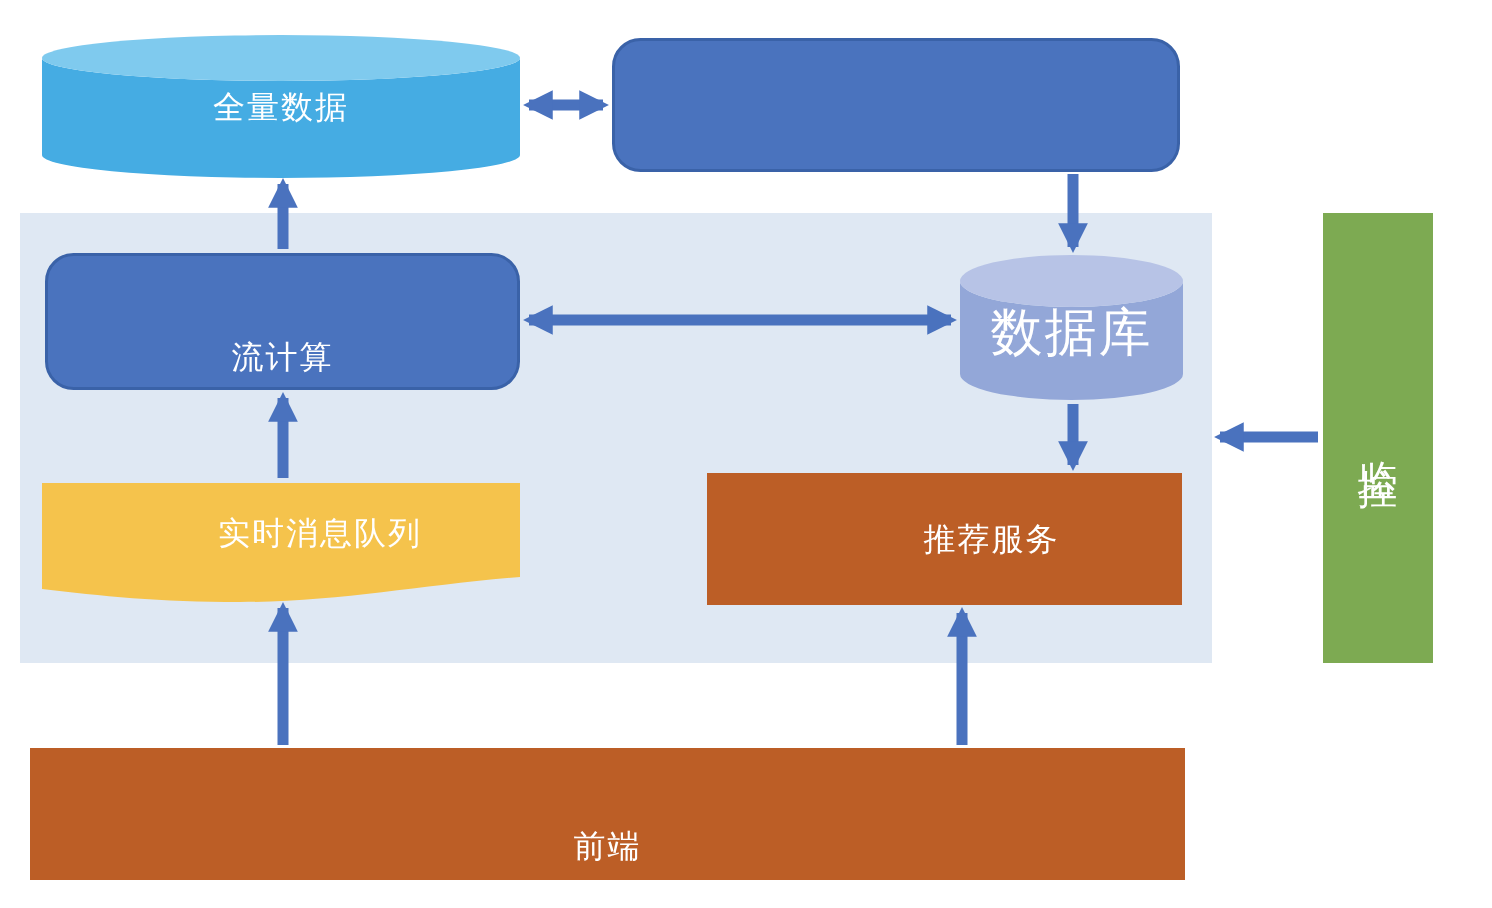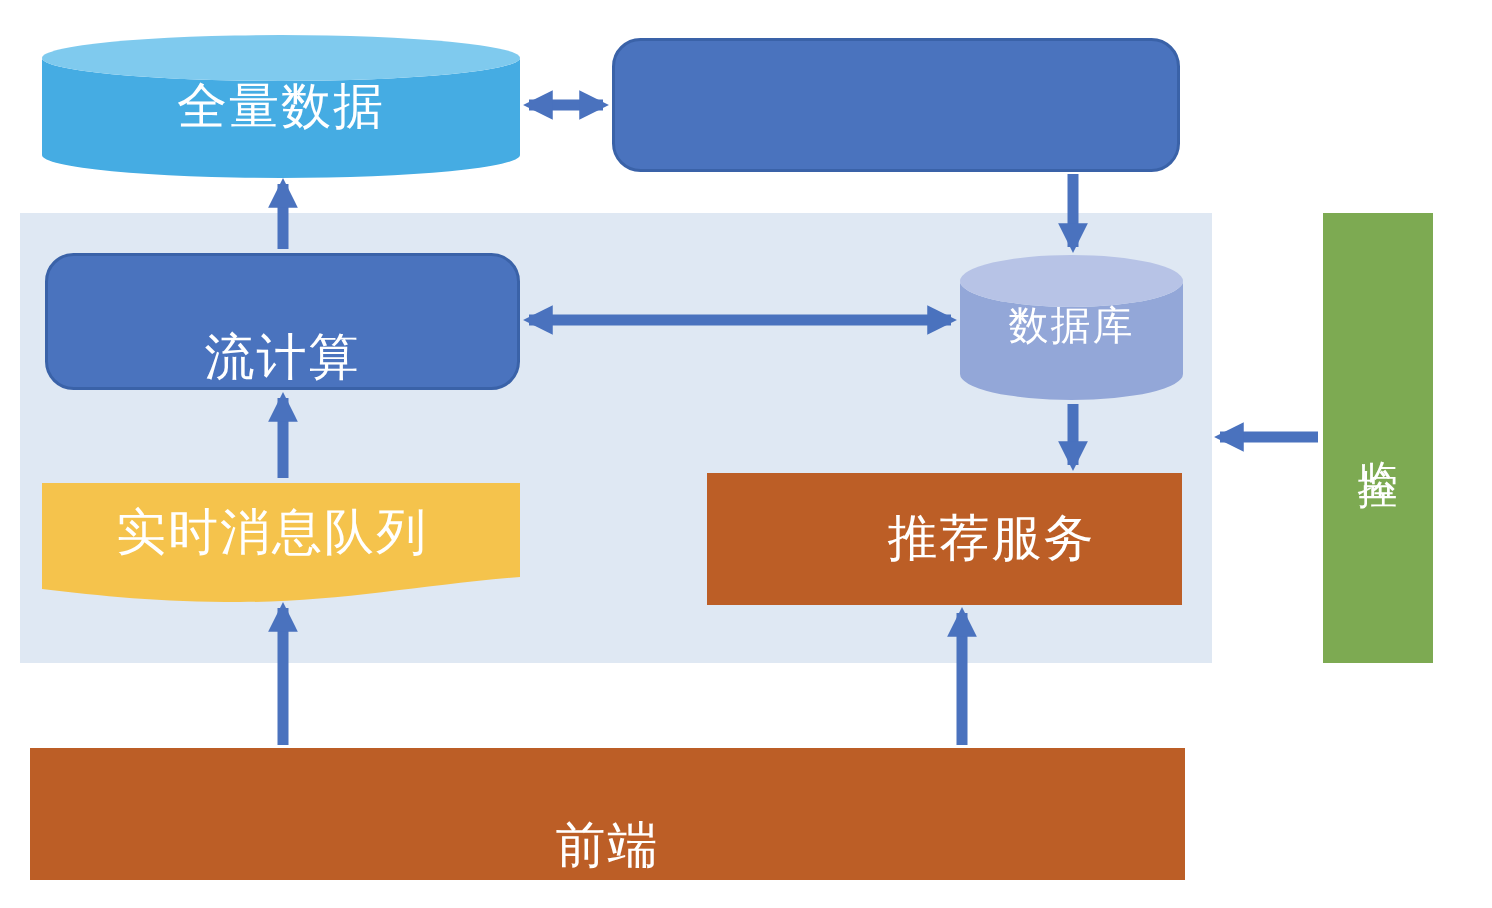--- a/index.html
+++ b/index.html
@@ -20,21 +20,21 @@
     left: 0;
     top: 0;
     display: block;
   }
   .label {
     position: absolute;
     display: flex;
     align-items: center;
     justify-content: center;
     color: #ffffff;
-    font-size: 50px;
+    font-size: 32px;
     letter-spacing: 2px;
     text-align: center;
     pointer-events: none;
     line-height: 1.15;
   }
   .label.vertical {
     writing-mode: vertical-rl;
     text-orientation: upright;
     letter-spacing: 10px;
   }
@@ -86,23 +86,23 @@
       <line x1="962" y1="745" x2="962" y2="613" marker-end="url(#ah)" stroke="#4A72BE"></line>
       <line x1="1318" y1="437" x2="1220" y2="437" marker-end="url(#ah)" stroke="#4A72BE"></line>
     </g>
   </svg>
 
   <div class="label" style="left:42px; top:48px; width:478px; height:118px;">全量数据</div>
 
 
   <div class="label" style="left:45px; top:253px; width:475px; height:137px;margin-top:36px;">流计算</div>
 
-  <div class="label" style="left:960px; top:263px; width:223px; height:124px; font-size:40px;">数据库</div>
+  <div class="label" style="left:960px; top:271px; width:223px; height:124px; font-size:52px;">数据库</div>
 
-  <div class="label" style="left:42px; top:483px; width:460px; height:100px;">实时消息队列</div>
+  <div class="label" style="left:42px; top:483px; width:460px; height:100px;padding-left:48px;">实时消息队列</div>
 
   <div class="label" style="left:707px; top:473px; width:569px; height:132px;">推荐服务</div>
 
   <div class="label vertical" style="left:1323px; top:213px; width:110px; height:450px; font-size:40px;">监控</div>
 
   <div class="label" style="left:30px; top:748px; width:1155px; height:132px;margin-top:32px;">前端</div>
 
 </div>
 
 </body></html>

